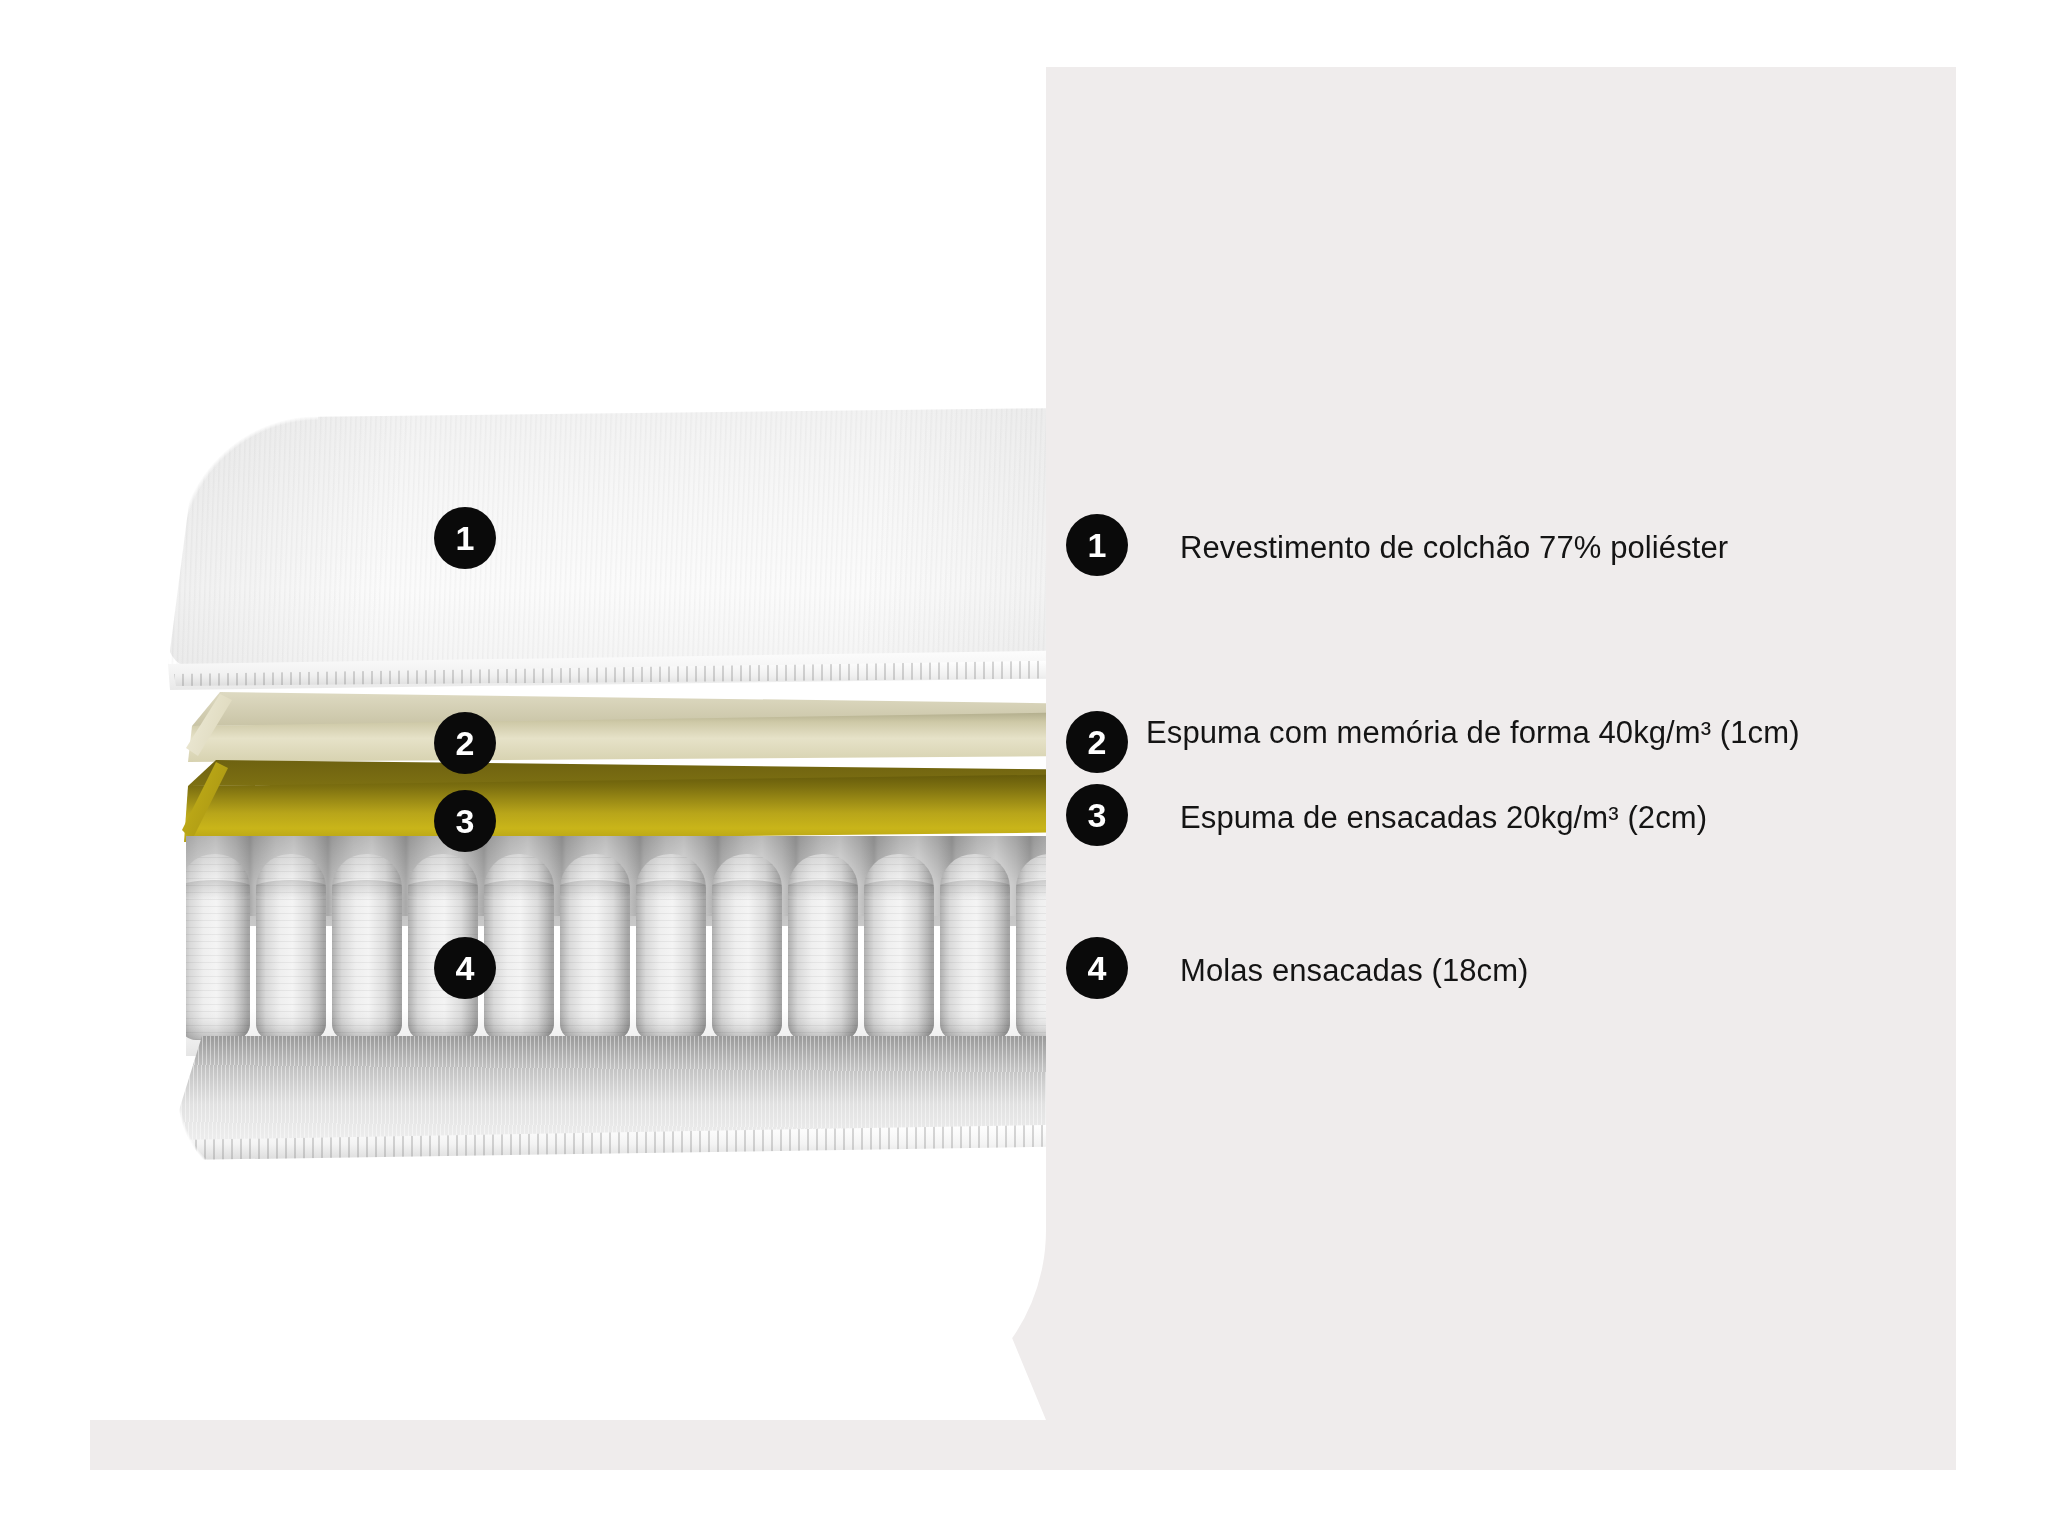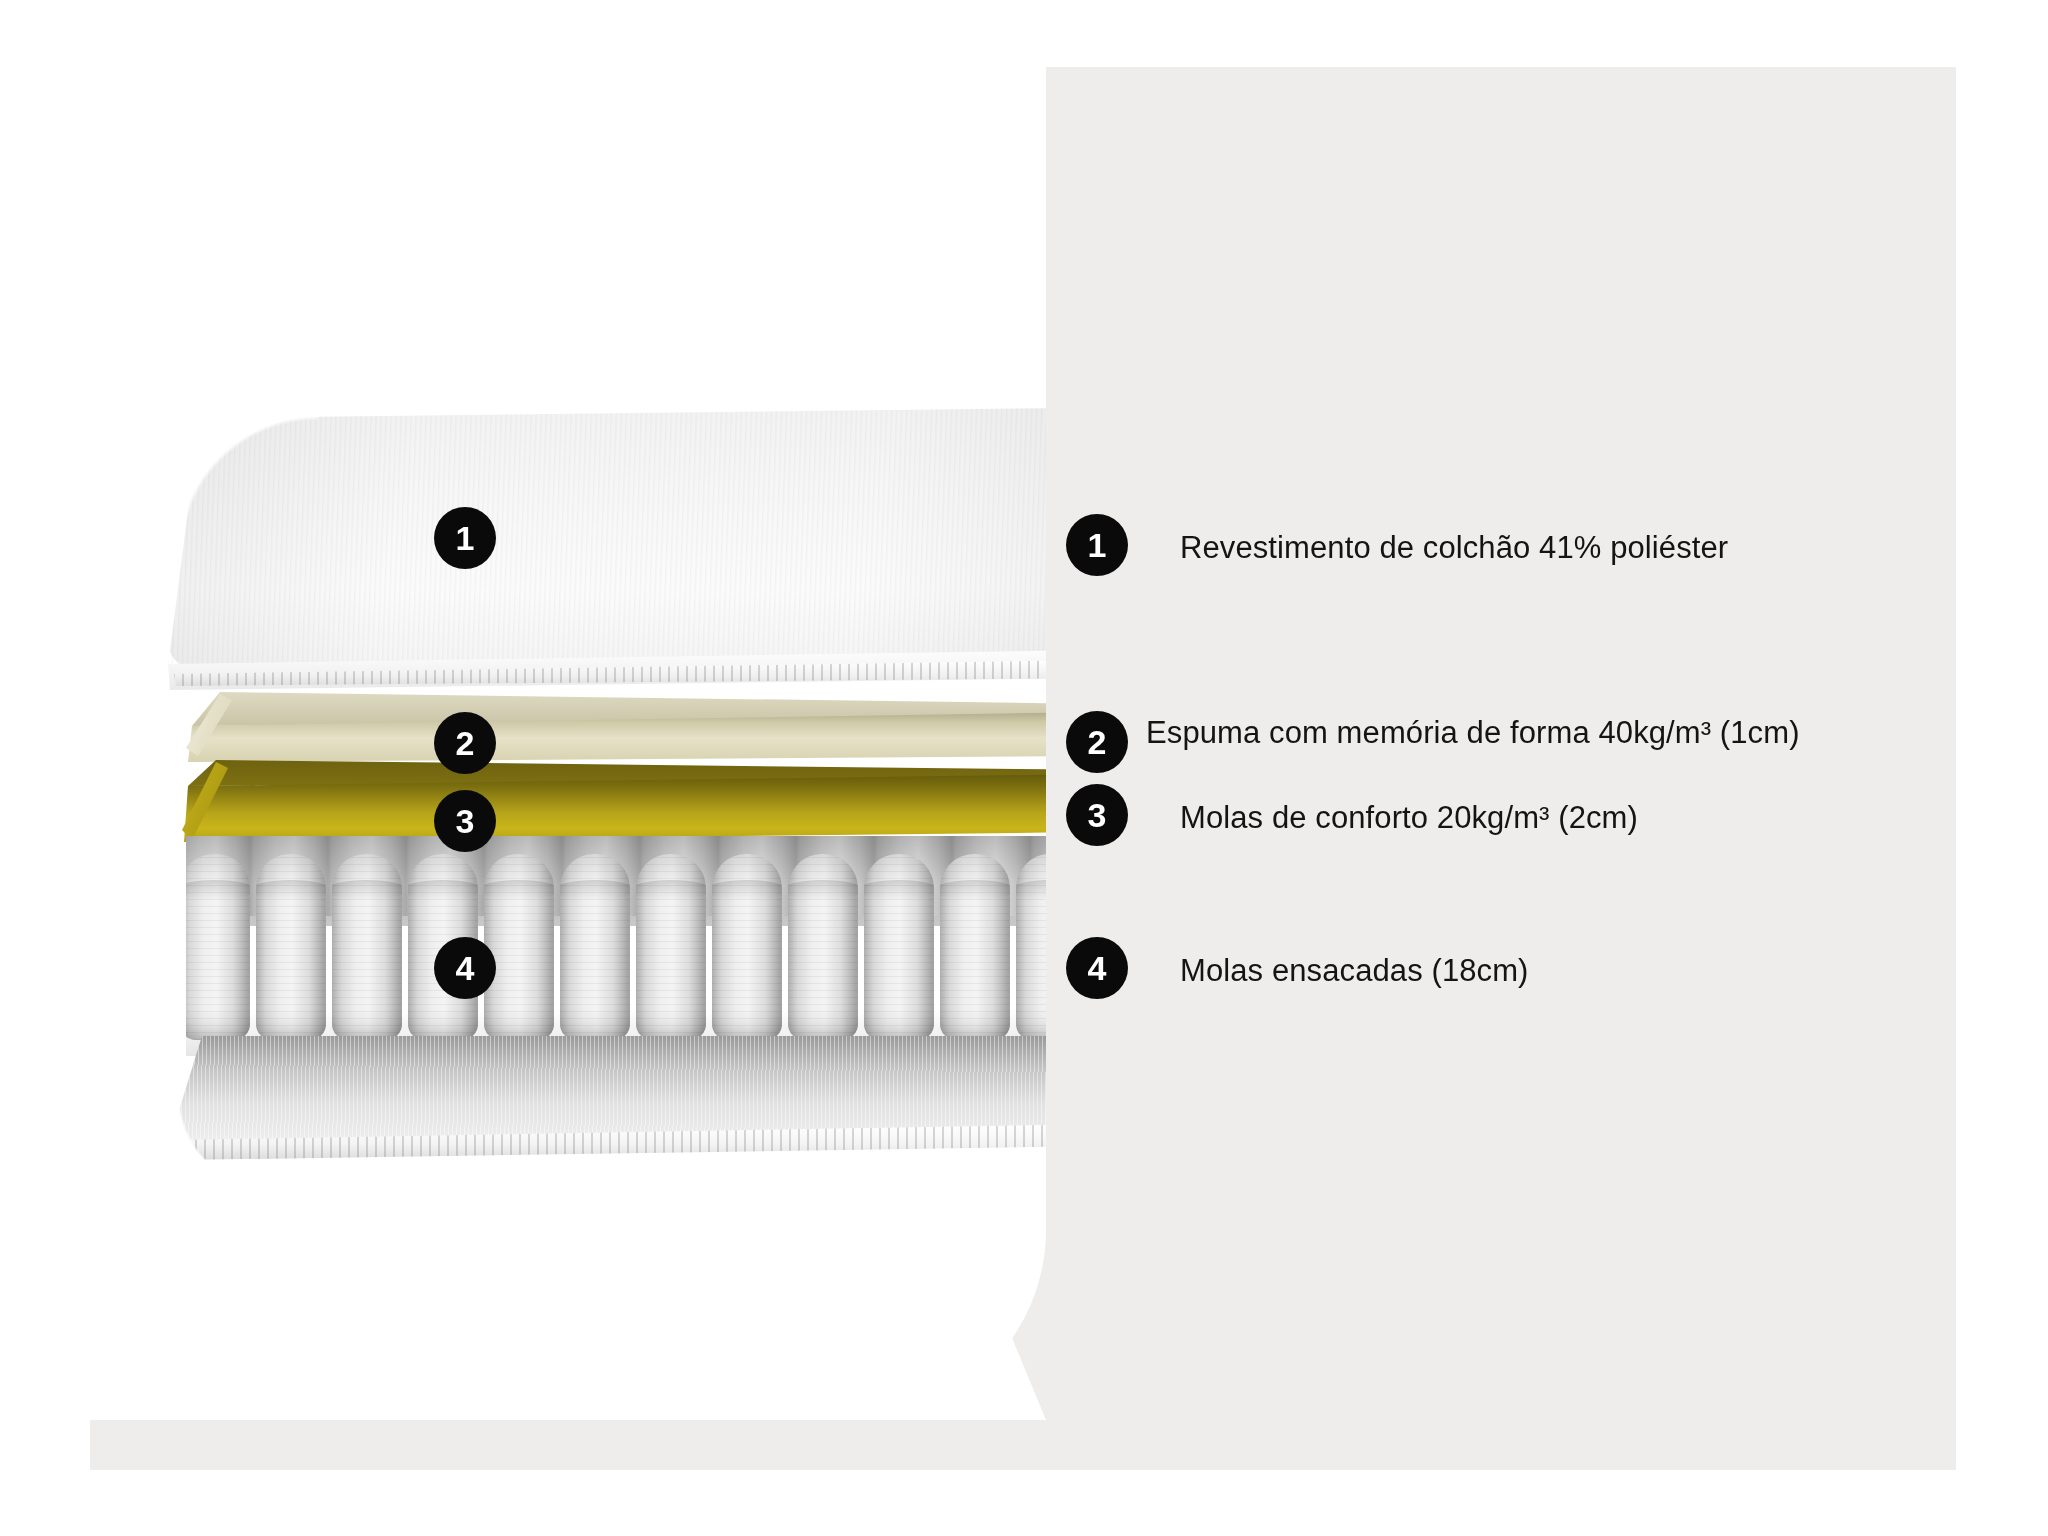--- a/index.html
+++ b/index.html
@@ -268,35 +268,35 @@
   <div class="badge badge-on" style="left:434px;top:937px;">
     <span>4</span>
   </div>
 
   <div class="legend">
 
     <div class="legend-row" style="left:0px;top:514px;">
       <div class="badge badge-list" style="position:relative;left:0;top:0;">
         <span>1</span>
       </div>
-      <div class="legend-text" style="padding-top:14px;">Revestimento de colchão 41% poliéster</div>
+      <div class="legend-text" style="padding-top:14px;">Revestimento de colchão 77% poliéster</div>
     </div>
 
     <div class="legend-row" style="left:0px;top:711px;">
       <div class="badge badge-list" style="position:relative;left:0;top:0;">
         <span>2</span>
       </div>
       <div class="legend-text" style="padding-top:2px;margin-left:18px;">Espuma com memória de forma 40kg/m³ (1cm)</div>
     </div>
 
     <div class="legend-row" style="left:0px;top:784px;">
       <div class="badge badge-list" style="position:relative;left:0;top:0;">
         <span>3</span>
       </div>
-      <div class="legend-text" style="padding-top:14px;">Molas de conforto 20kg/m³ (2cm)</div>
+      <div class="legend-text" style="padding-top:14px;">Espuma de ensacadas 20kg/m³ (2cm)</div>
     </div>
 
     <div class="legend-row" style="left:0px;top:937px;">
       <div class="badge badge-list" style="position:relative;left:0;top:0;">
         <span>4</span>
       </div>
       <div class="legend-text" style="padding-top:14px;">Molas ensacadas (18cm)</div>
     </div>
 
   </div>

